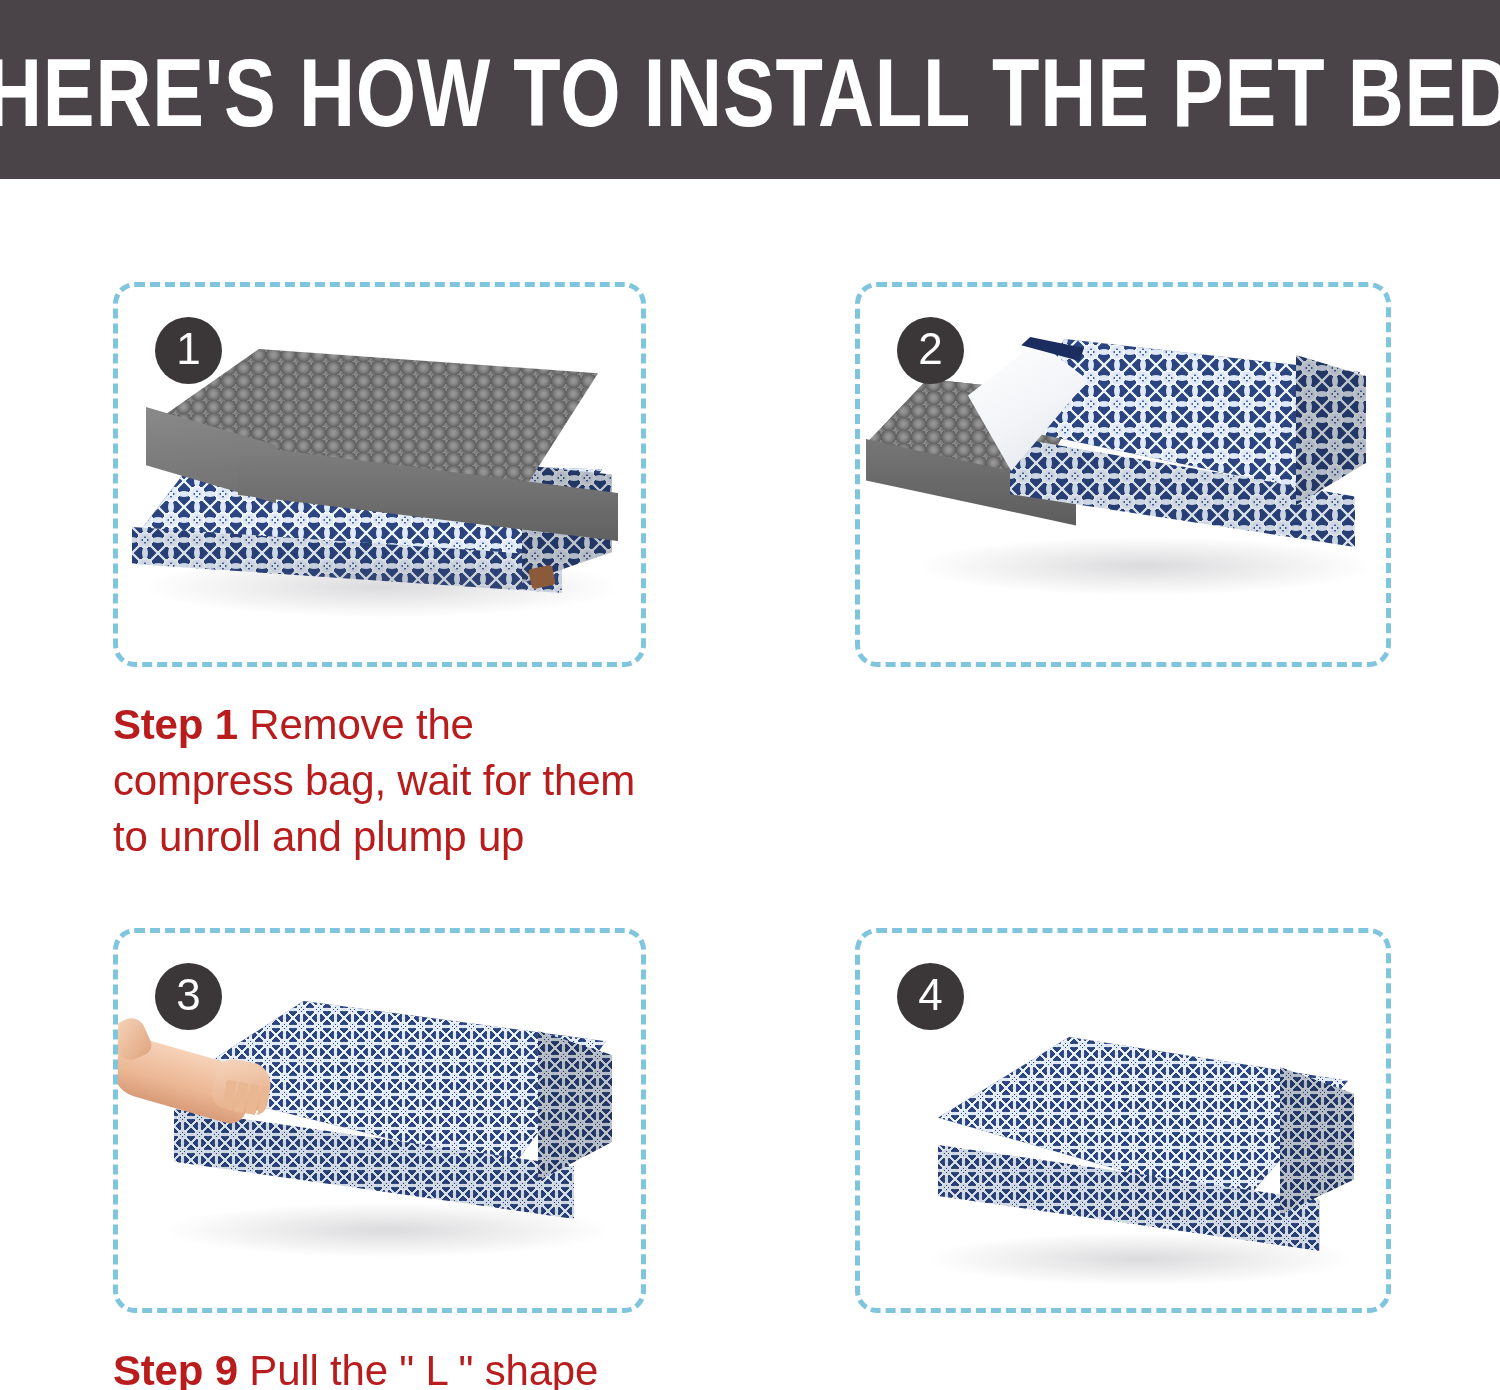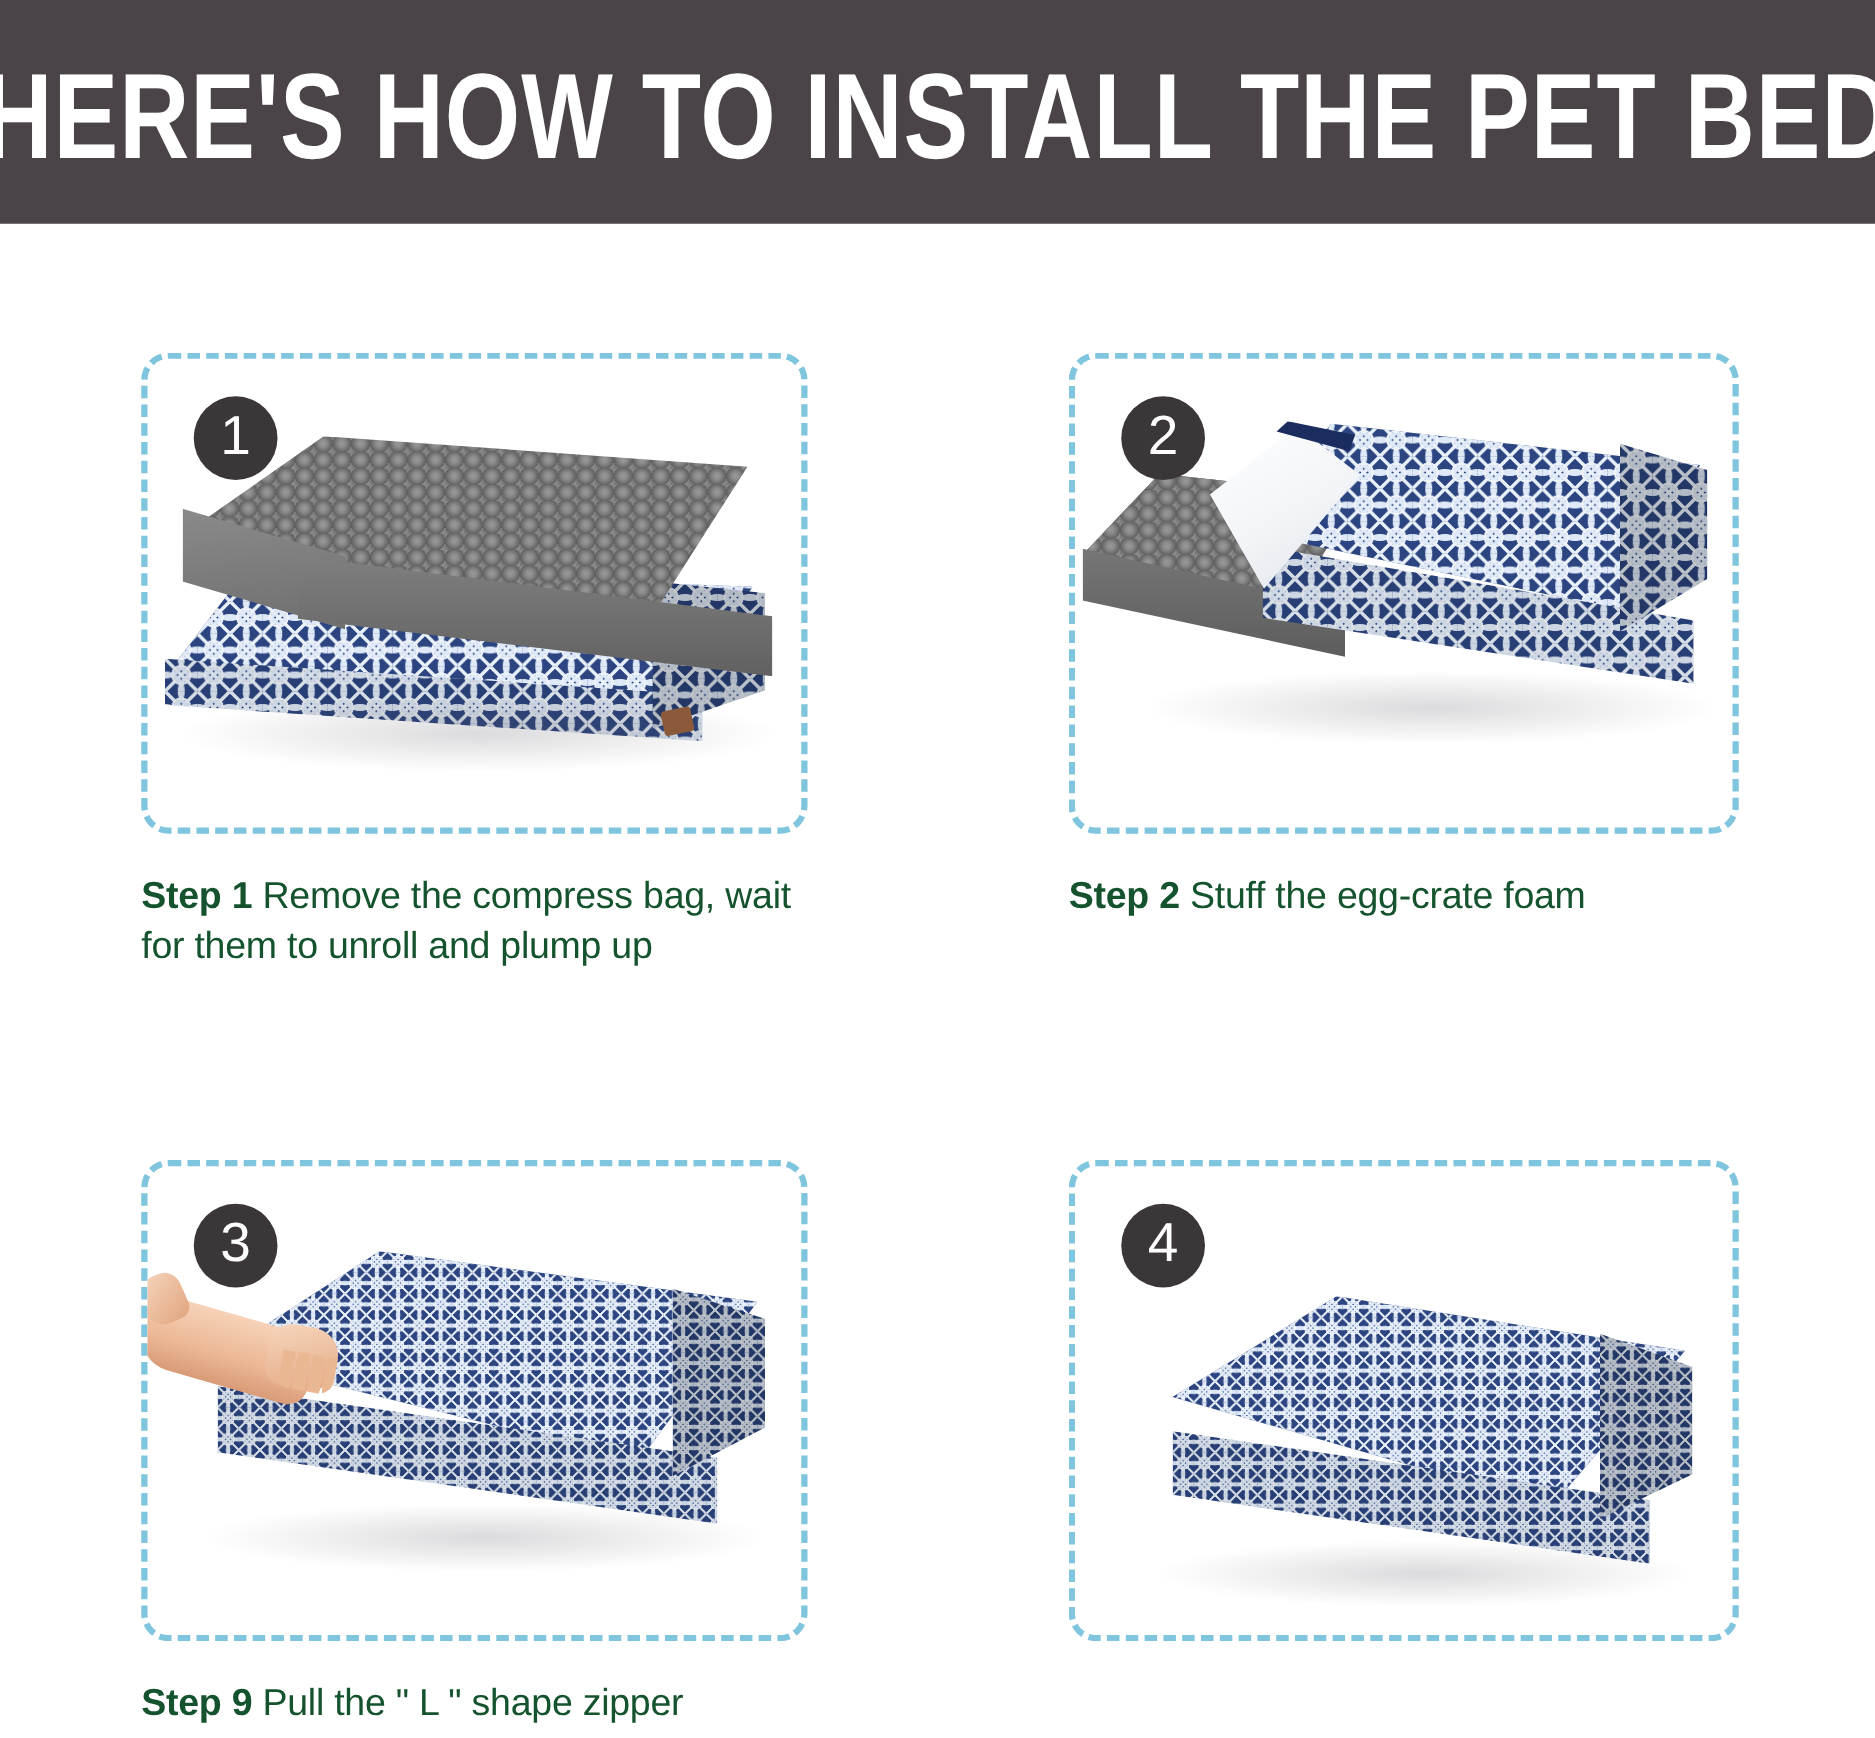--- a/index.html
+++ b/index.html
@@ -87,23 +87,23 @@
     font-weight: 400;
     line-height: 1;
     z-index: 6;
     font-family: "Liberation Sans", sans-serif;
   }
   .step-badge span { transform: translateY(-2px); }
 
   
   .step-caption {
     margin-top: 30px;
-    font-size: 30px;
+    font-size: 42px;
     line-height: 1.33;
-    color: #14532d;
+    color: #b91c1c;
     font-family: "Liberation Sans", sans-serif;
     letter-spacing: -0.2px;
   }
   .step-caption .lead { font-weight: 700; }
 
   
   .bed-stage {
     position: absolute;
     inset: 0;
     z-index: 2;
@@ -366,23 +366,20 @@
 
           <div class="p2-white-lining"></div>
           <div class="p2-navy-edge"></div>
 
           <div class="bed fabric p2-cover-top"></div>
           <div class="bed fabric p2-cover-front shade-mid"></div>
           <div class="bed fabric p2-cover-right shade-dark"></div>
         </div>
       </div>
 
-      <div class="step-caption">
-        <span class="lead">Step 2</span><span> Stuff the egg-crate foam</span>
-      </div>
     </div>
 
     <div class="step-cell cell-3">
       <div class="dash-box">
 
         <div class="step-badge">
           <span>3</span>
         </div>
 
         <div class="bed-stage">

